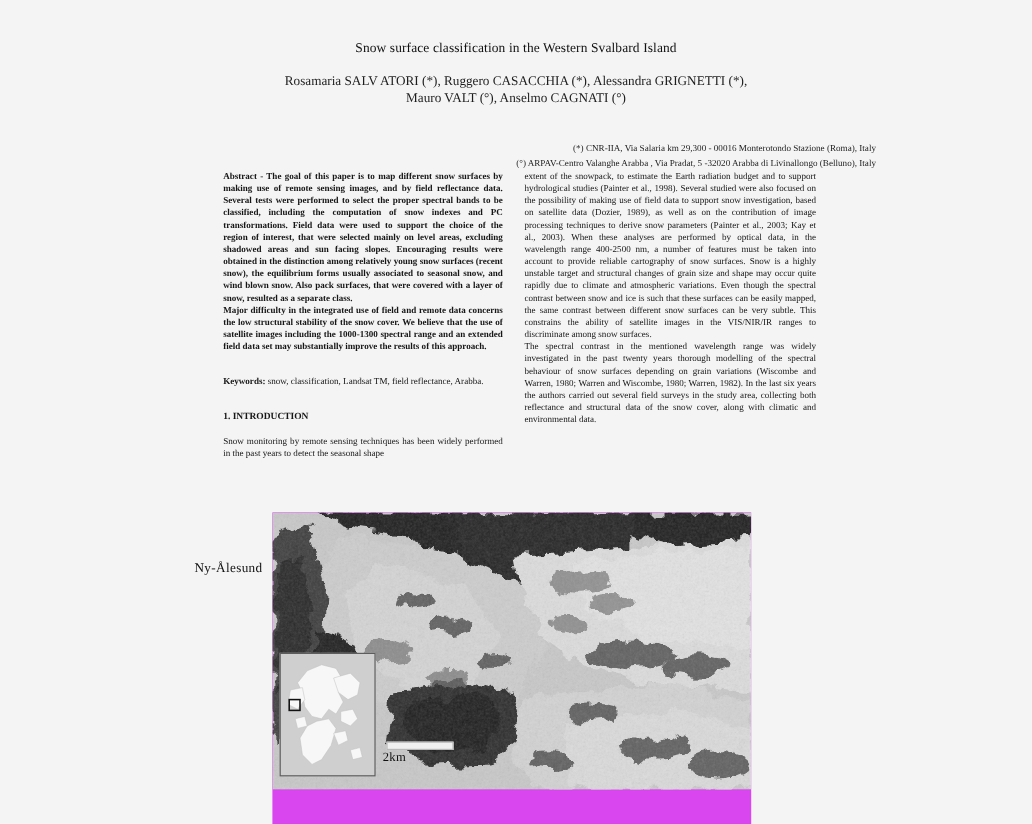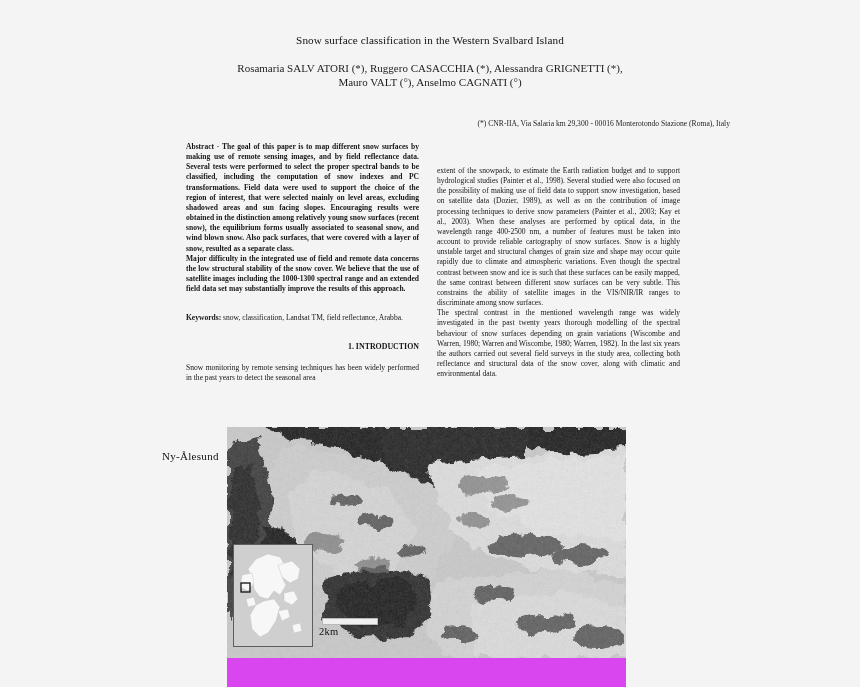--- a/index.html
+++ b/index.html
@@ -66,40 +66,39 @@
     text-align: justify;
     color: #161616;
   }
   .col-left {
     left: 186px;
     width: 233px;
   }
   .col-right {
     left: 437px;
     width: 243px;
-    margin-top: 24px;
   }
   .col p {
     margin: 0;
   }
   .abstract {
     font-weight: bold;
     text-align: justify;
   }
   .kw {
     margin-top: 19px !important;
     text-align: justify;
   }
   .kw b {
     font-weight: bold;
   }
   .section-head {
     margin-top: 18px !important;
     margin-bottom: 11px !important;
-    text-align: right;
+    text-align: left;
     font-weight: bold;
     font-size: 7.9px;
   }
   .body-par {
     text-align: justify;
   }
   .col-right p + p {
     margin-top: 0;
   }
 
@@ -116,21 +115,21 @@
   .sat {
     position: absolute;
     left: 0; top: 0;
     width: 399px;
     height: 231px;
     display: block;
   }
   .fig-label {
     position: absolute;
     left: 162px;
-    top: 450px;
+    top: 468px;
     font-family: "Liberation Serif", serif;
     font-size: 11px;
     color: #111;
     letter-spacing: 0.3px;
     white-space: nowrap;
   }
   .inset {
     position: absolute;
     left: 6px;
     top: 117px;
@@ -169,28 +168,29 @@
 
   <div class="doc-title">Snow surface classification in the Western Svalbard Island</div>
 
   <div class="authors">
     <div>Rosamaria SALV ATORI (*), Ruggero CASACCHIA (*), Alessandra GRIGNETTI (*),</div>
     <div>Mauro VALT (°), Anselmo CAGNATI (°)</div>
   </div>
 
   <div class="affiliations">
     <div>(*) CNR-IIA, Via Salaria km 29,300 - 00016 Monterotondo Stazione (Roma), Italy</div>
+    <div>(°) ARPAV-Centro Valanghe Arabba , Via Pradat, 5 -32020 Arabba di Livinallongo (Belluno), Italy</div>
   </div>
 
   <div class="col col-left">
     <p class="abstract">Abstract - The goal of this paper is to map different snow surfaces by making use of remote sensing images, and by field reflectance data. Several tests were performed to select the proper spectral bands to be classified, including the computation of snow indexes and PC transformations. Field data were used to support the choice of the region of interest, that were selected mainly on level areas, excluding shadowed areas and sun facing slopes. Encouraging results were obtained in the distinction among relatively young snow surfaces (recent snow), the equilibrium forms usually associated to seasonal snow, and wind blown snow. Also pack surfaces, that were covered with a layer of snow, resulted as a separate class.</p>
     <p class="abstract">Major difficulty in the integrated use of field and remote data concerns the low structural stability of the snow cover. We believe that the use of satellite images including the 1000-1300 spectral range and an extended field data set may substantially improve the results of this approach.</p>
     <p class="kw"><b>Keywords:</b><span> snow, classification, Landsat TM, field reflectance, Arabba.</span></p>
     <p class="section-head">1. INTRODUCTION</p>
-    <p class="body-par">Snow monitoring by remote sensing techniques has been widely performed in the past years to detect the seasonal area</p>
+    <p class="body-par">Snow monitoring by remote sensing techniques has been widely performed in the past years to detect the seasonal shape</p>
   </div>
 
   <div class="col col-right">
     <p class="body-par">extent of the snowpack, to estimate the Earth radiation budget and to support hydrological studies (Painter et al., 1998). Several studied were also focused on the possibility of making use of field data to support snow investigation, based on satellite data (Dozier, 1989), as well as on the contribution of image processing techniques to derive snow parameters (Painter et al., 2003; Kay et al., 2003). When these analyses are performed by optical data, in the wavelength range 400-2500 nm, a number of features must be taken into account to provide reliable cartography of snow surfaces. Snow is a highly unstable target and structural changes of grain size and shape may occur quite rapidly due to climate and atmospheric variations. Even though the spectral contrast between snow and ice is such that these surfaces can be easily mapped, the same contrast between different snow surfaces can be very subtle. This constrains the ability of satellite images in the VIS/NIR/IR ranges to discriminate among snow surfaces.</p>
     <p class="body-par">The spectral contrast in the mentioned wavelength range was widely investigated in the past twenty years thorough modelling of the spectral behaviour of snow surfaces depending on grain variations (Wiscombe and Warren, 1980; Warren and Wiscombe, 1980; Warren, 1982). In the last six years the authors carried out several field surveys in the study area, collecting both reflectance and structural data of the snow cover, along with climatic and environmental data.</p>
   </div>
 
   <div class="figure">
     <svg class="sat" viewBox="0 0 399 231" preserveAspectRatio="none">
       <defs>

